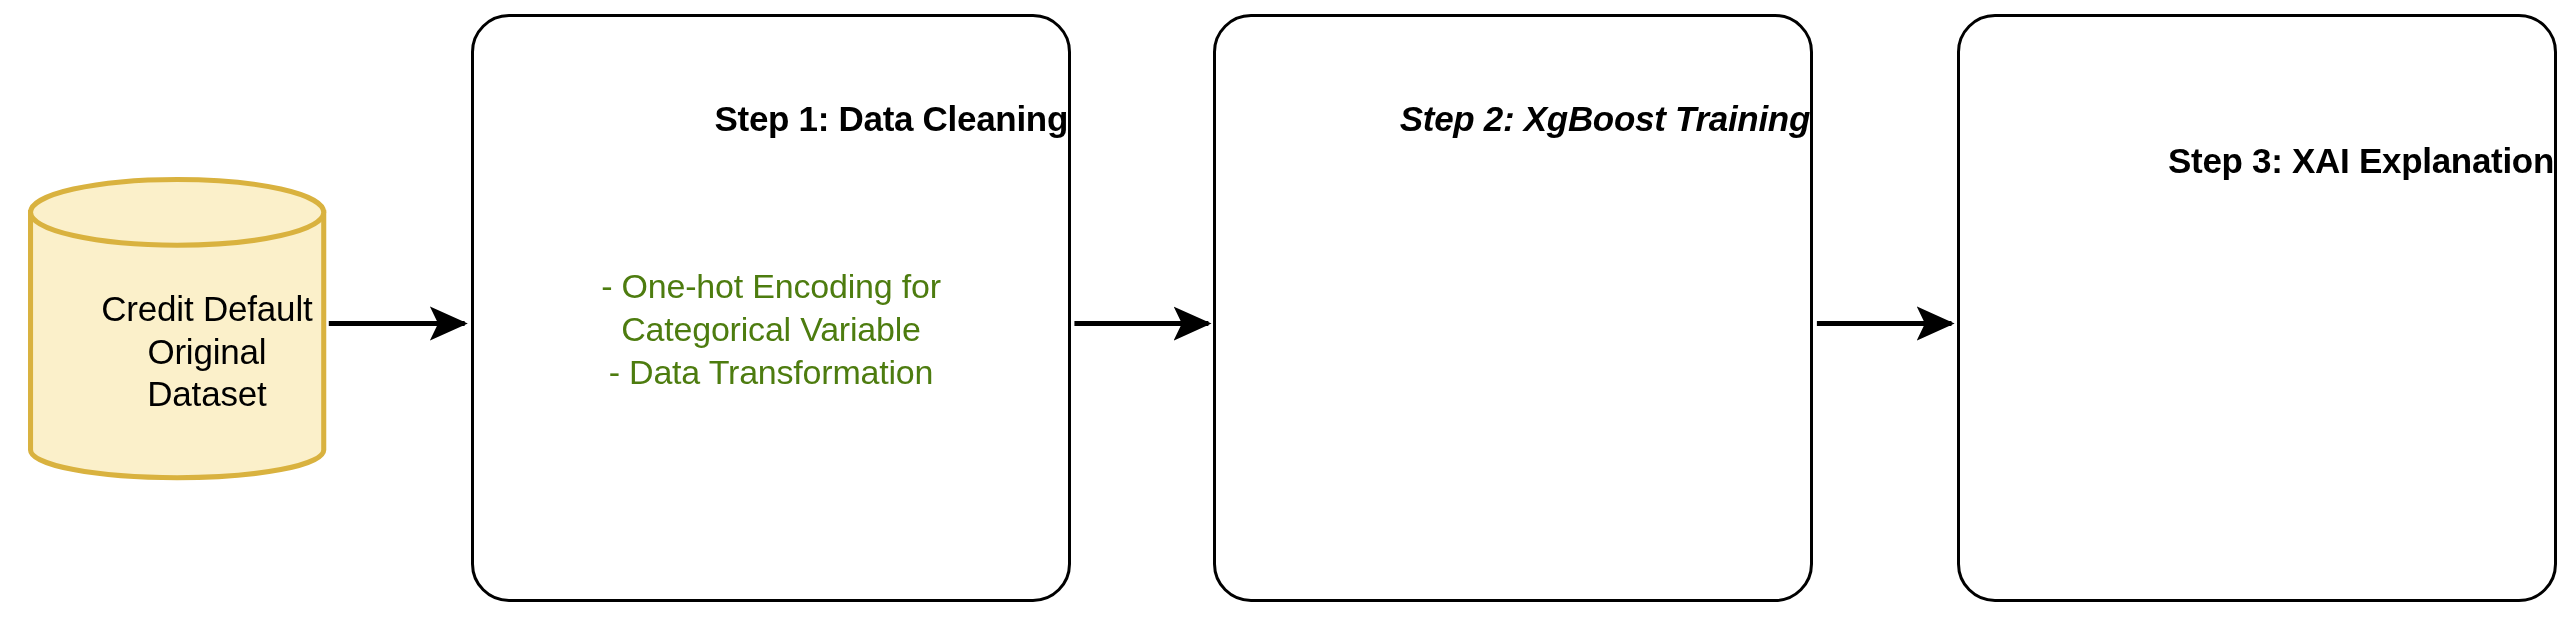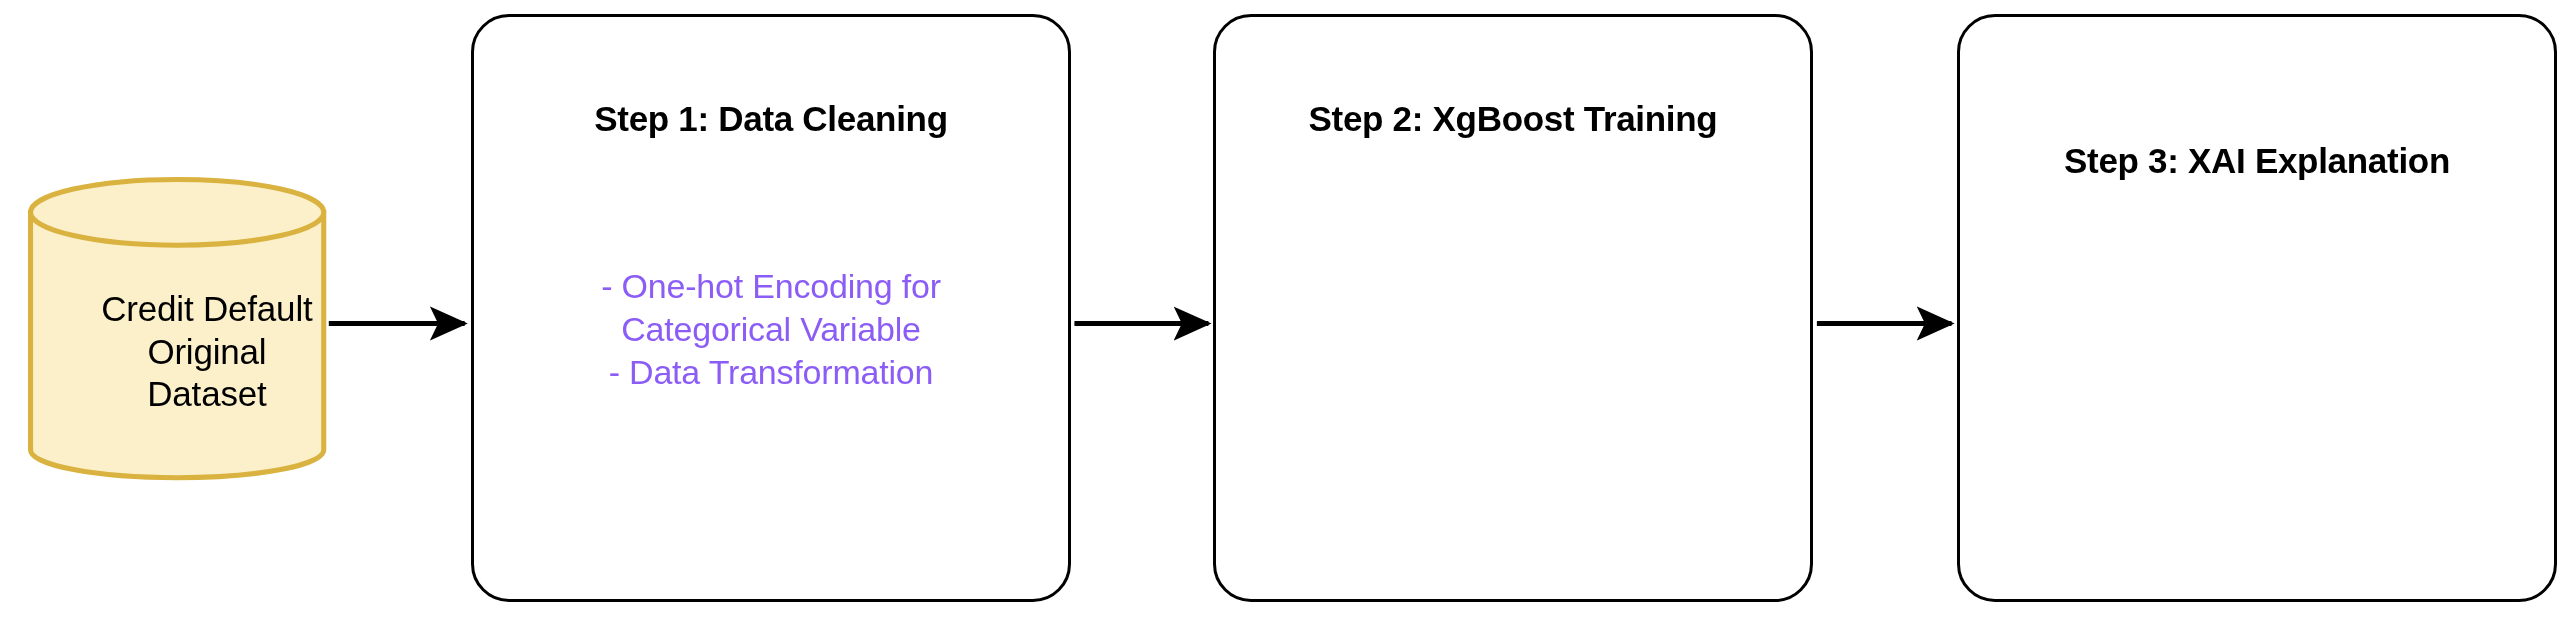--- a/index.html
+++ b/index.html
@@ -44,36 +44,36 @@
   .step-box {
     position: absolute;
     box-sizing: border-box;
     background: #ffffff;
     border: 3.8px solid #000000;
     border-radius: 38px;
   }
   .step-title {
     position: absolute;
     width: 100%;
-    text-align: center;
+    text-align: right;
     font-family: "Liberation Sans", sans-serif;
     font-weight: bold;
     font-size: 35px;
     line-height: 1.2;
     color: #000000;
     letter-spacing: -0.3px;
   }
   .step-body {
     position: absolute;
     width: 100%;
     text-align: center;
     font-family: "Liberation Sans", sans-serif;
     font-size: 34px;
     line-height: 1.26;
-    color: #8b5cf6;
+    color: #4d7c0f;
     letter-spacing: -0.2px;
     white-space: pre-line;
   }
 </style>
 </head>
 <body>
 
 <div id="canvas">
 
   <svg class="flow-svg" viewBox="0 0 4076 1016" xmlns="http://www.w3.org/2000/svg">
@@ -129,21 +129,21 @@
 Original
 Dataset</div>
 
   <div class="step-box" style="left:471px; top:14px; width:600px; height:588px;">
     <div class="step-title" style="top:81px;">Step 1: Data Cleaning</div>
     <div class="step-body" style="top:248px;">- One-hot Encoding for
 Categorical Variable
 - Data Transformation</div>
   </div>
 
-  <div class="step-box" style="left:1213px; top:14px; width:600px; height:588px;">
+  <div class="step-box" style="left:1213px; top:14px; width:600px; height:588px;font-style:italic;">
     <div class="step-title" style="top:81px;">Step 2: XgBoost Training</div>
   </div>
 
   <div class="step-box" style="left:1957px; top:14px; width:600px; height:588px;">
     <div class="step-title" style="top:81px;margin-top:42px;">Step 3: XAI Explanation</div>
   </div>
 
 </div>
 
 

